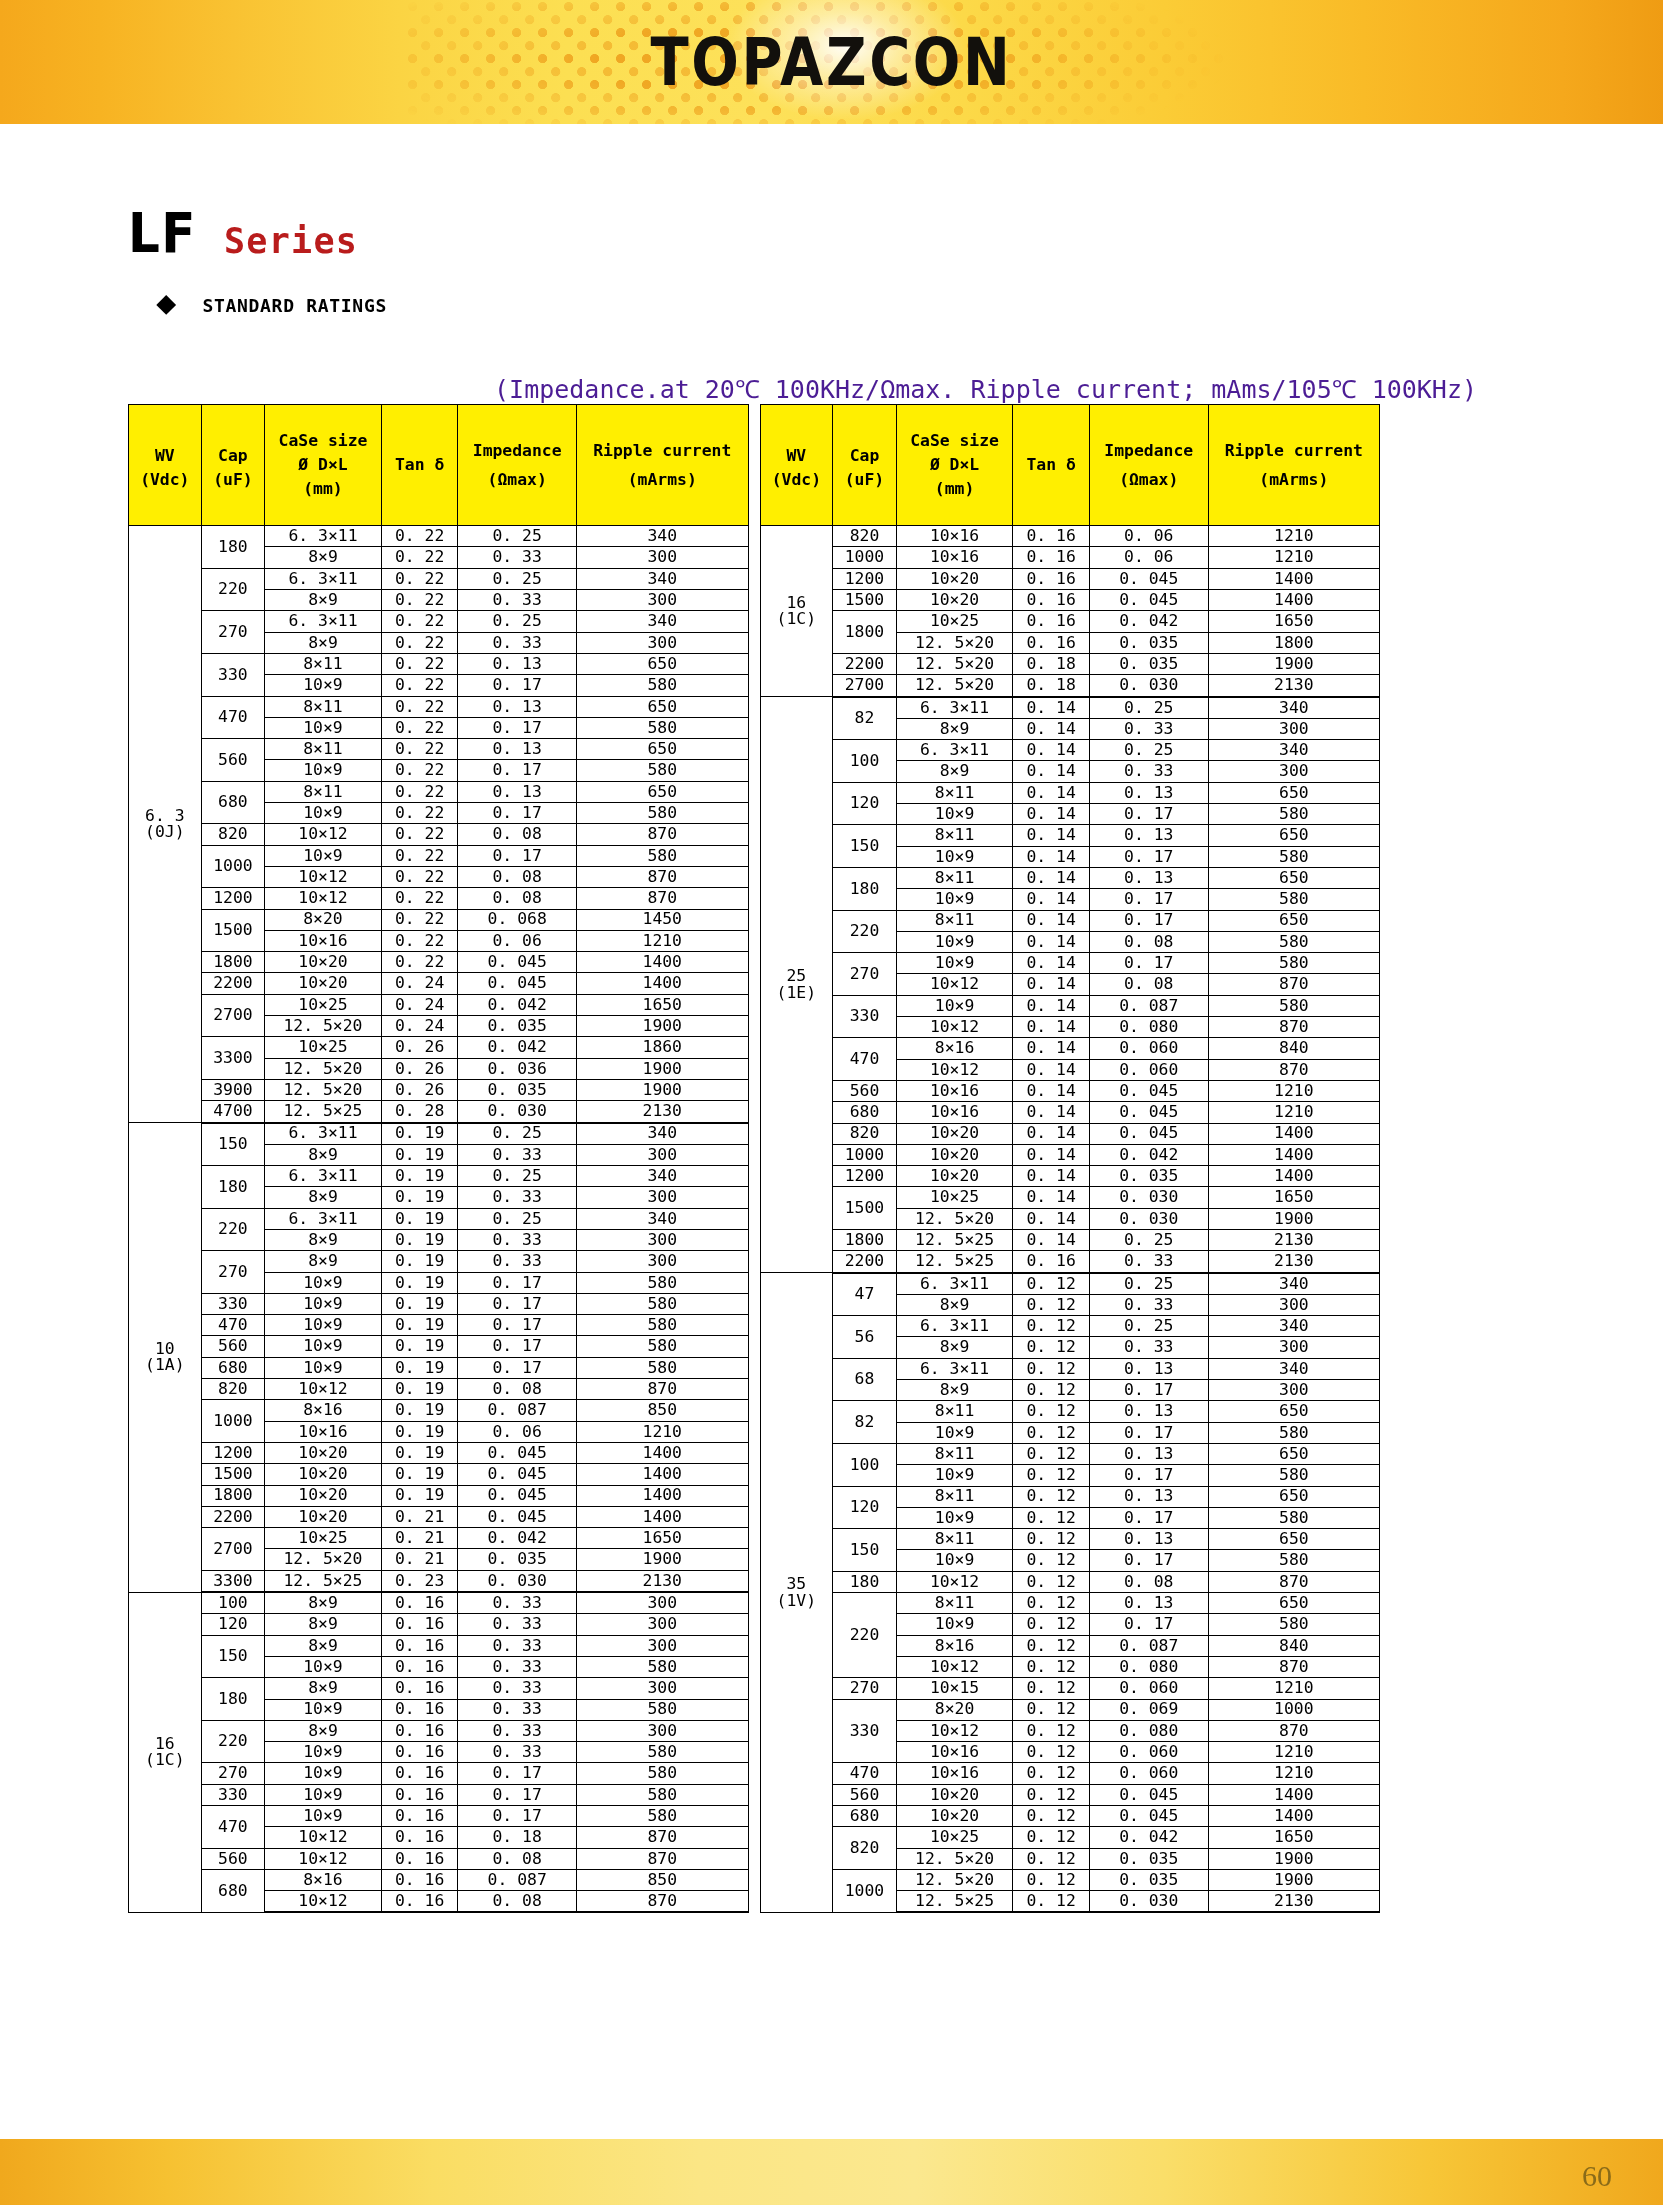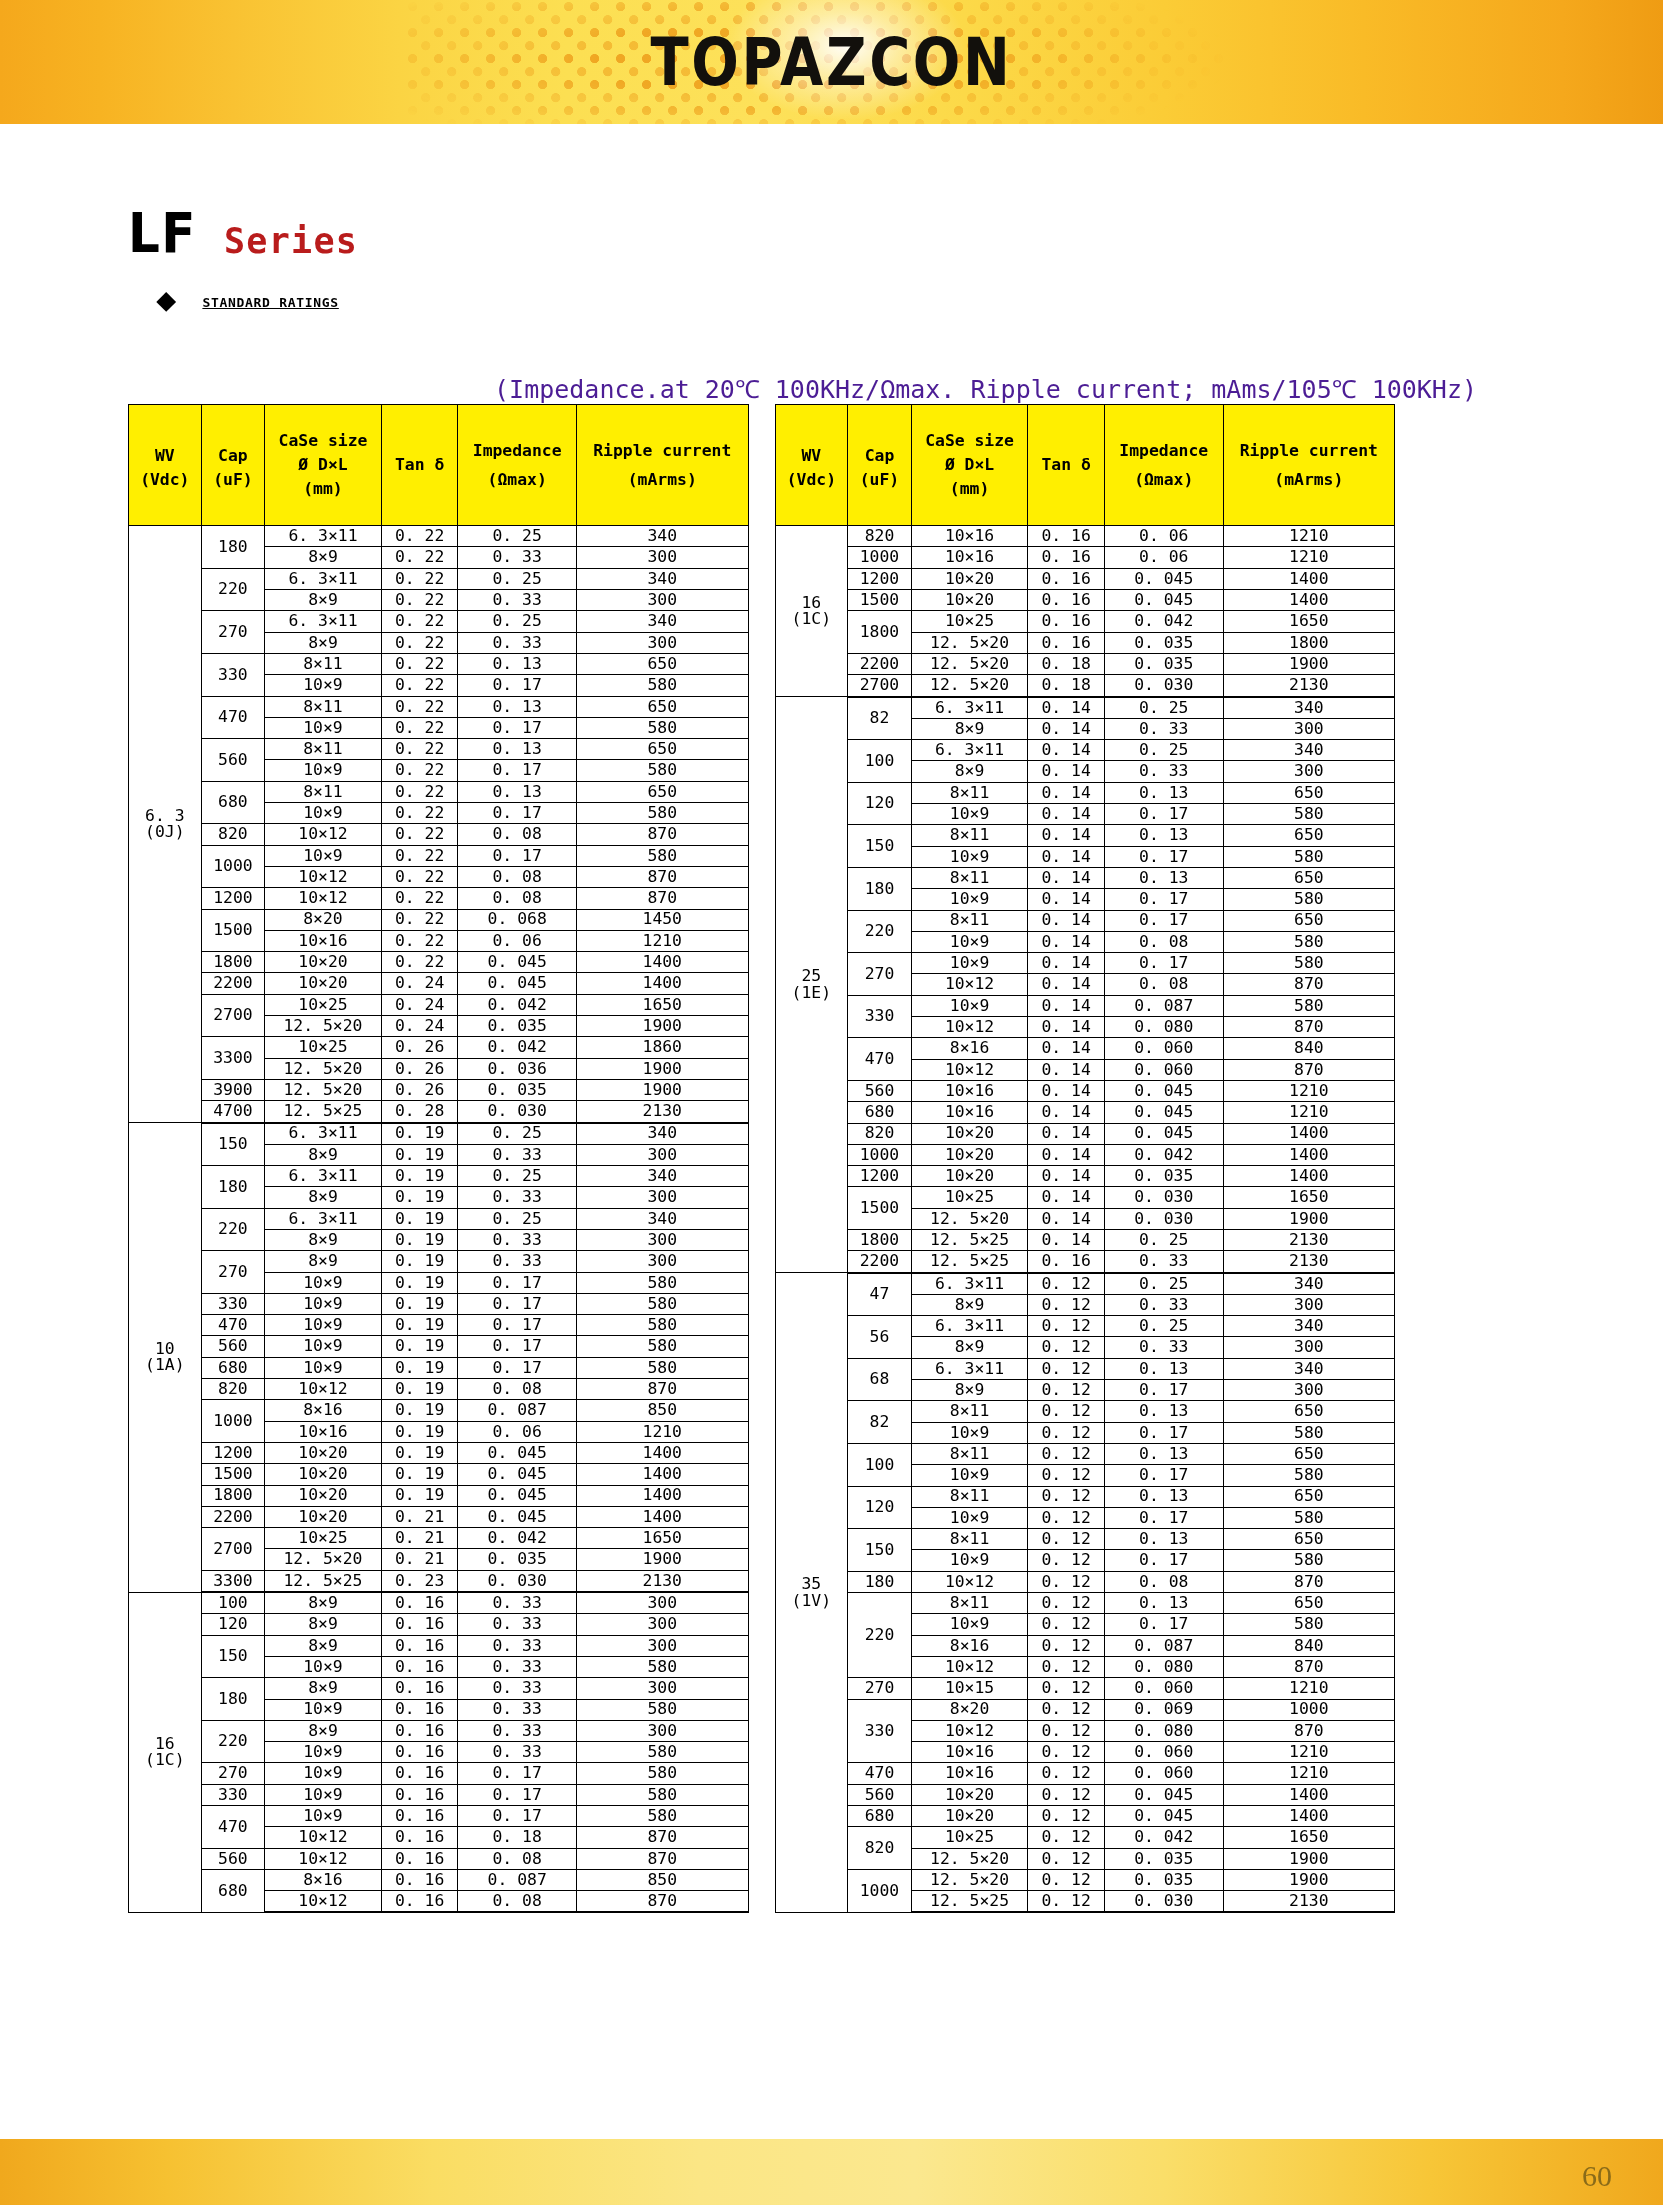--- a/index.html
+++ b/index.html
@@ -56,30 +56,30 @@
     font-family:"DejaVu Sans Mono","Liberation Mono",monospace;
     font-weight:bold;font-size:35px;color:#b91c1c;display:inline-block;
     margin-left:21px;letter-spacing:1.3px;
   }
   .subtitle-row{position:absolute;left:159px;top:295px;display:flex;align-items:center;}
   .diamond{
     width:14.4px;height:14.4px;background:#000;transform:rotate(45deg);display:inline-block;
   }
   .subtitle-text{
     margin-left:29px;font-family:"DejaVu Sans Mono","Liberation Mono",monospace;
-    font-weight:bold;font-size:13px;letter-spacing:0.7px;color:#000;text-decoration:underline;
+    font-weight:bold;font-size:18px;letter-spacing:0.7px;color:#000;
   }
   
   .cond-note{
     position:absolute;left:0;top:371px;width:1477px;text-align:right;
     font-family:"DejaVu Sans Mono","Liberation Mono",monospace;
     font-size:25px;color:#4c1d95;letter-spacing:0px;white-space:nowrap;
   }
   
-  .tables{position:absolute;left:128px;top:404px;display:flex;gap:26px;}
+  .tables{position:absolute;left:128px;top:404px;display:flex;gap:11px;}
   table.rt{border-collapse:collapse;table-layout:fixed;}
   table.rt, table.rt td, table.rt th{border:1.3px solid #000;}
   table.rt td, table.rt th{
     font-family:"DejaVu Sans Mono","Liberation Mono",monospace;
     font-size:16.4px;color:#000;text-align:center;vertical-align:middle;
     padding:0;line-height:1.0;
     border-left:1.3px solid #000;border-right:1.3px solid #000;
     border-top:0.7px solid #000;border-bottom:0.7px solid #000;
   }
   table.rt thead th{

